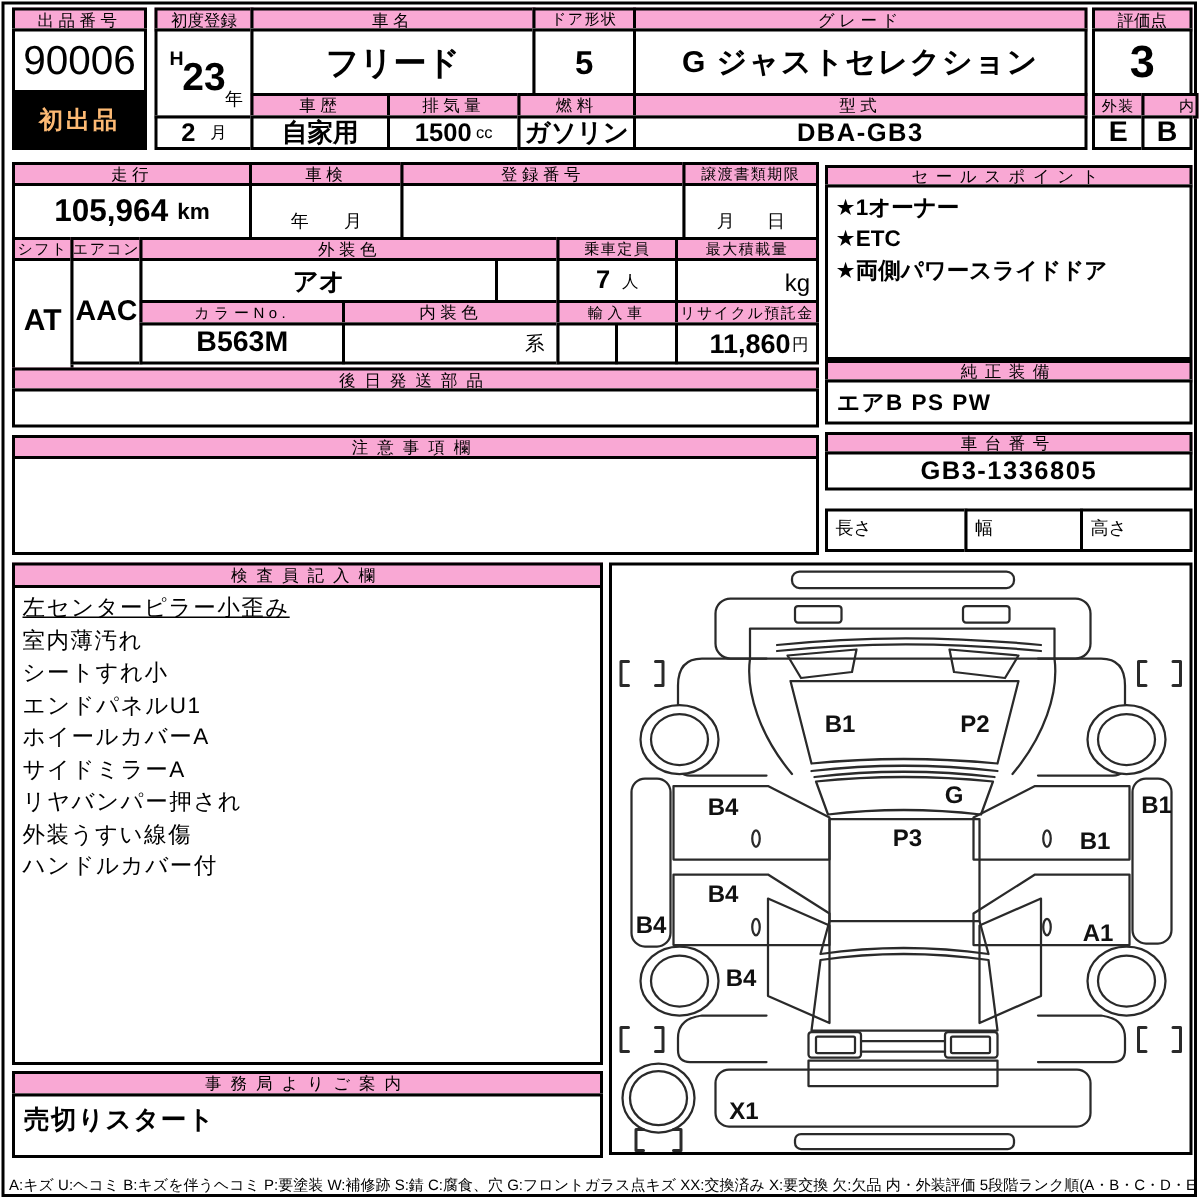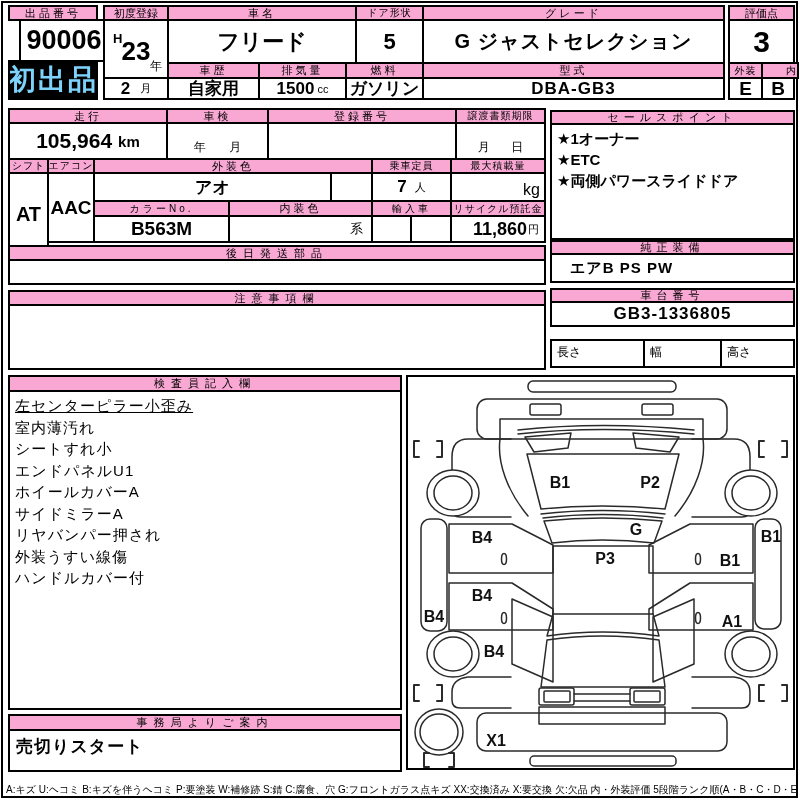--- a/index.html
+++ b/index.html
@@ -7,38 +7,38 @@
          font-family:"Liberation Sans","DejaVu Sans",sans-serif;color:#000;}
   .abs{position:absolute;box-sizing:border-box;}
   .cell{position:absolute;box-sizing:border-box;border:2px solid #000;background:#fff;
         display:flex;align-items:center;justify-content:center;overflow:hidden;white-space:nowrap;}
   .hdr{background:#f9a8d4;font-size:11px;letter-spacing:3px;font-weight:normal;}
   .hdr.tight{letter-spacing:1px;font-size:10px;}
   .big{font-size:21px;font-weight:bold;}
   .med{font-size:17px;font-weight:bold;}
   .unit{font-size:11px;font-weight:normal;margin-left:3px;}
   .br{justify-content:flex-end;align-items:flex-end;padding:1px 4px;}
-  .blackbox{background:#000;color:#7dd3fc;font-size:28px;font-weight:bold;letter-spacing:2px;}
+  .blackbox{background:#000;color:#fdba74;font-size:16px;font-weight:bold;letter-spacing:2px;}
   .listbody{display:block;padding:3px 5px;}
   .sales-item{font-size:15px;font-weight:bold;line-height:21px;}
   .insp-item{font-size:15px;line-height:21.5px;letter-spacing:1px;}
   .insp-item.ul{text-decoration:underline;}
   .spec-cell{justify-content:flex-start;align-items:flex-start;padding:3px 5px;font-size:12px;}
   #legend{position:absolute;left:6px;top:783px;width:792px;font-size:10px;white-space:nowrap;
           letter-spacing:0;overflow:hidden;}
   svg text{font-family:"Liberation Sans","DejaVu Sans",sans-serif;}
 </style>
 </head>
 <body>
 
 <div id="sheet">
   <div class="abs" style="left:1px;top:1px;width:797px;height:797px;border:2px solid #000;"></div>
 
   <div class="cell hdr" style="left:8px;top:5px;width:90px;height:16px;">出品番号</div>
-  <div class="cell" style="left:19px;top:19px;width:90px;height:43px;font-size:27px;font-weight:bold;">90006</div>
+  <div class="cell" style="left:8px;top:19px;width:90px;height:43px;font-size:27px;font-weight:normal;">90006</div>
   <div class="cell blackbox" style="left:8px;top:60px;width:90px;height:40px;">初出品</div>
 
   <div class="cell hdr" style="left:103px;top:5px;width:66px;height:16px;letter-spacing:0;">初度登録</div>
   <div class="cell hdr" style="left:167px;top:5px;width:190px;height:16px;">車名</div>
   <div class="cell hdr tight" style="left:355px;top:5px;width:69px;height:16px;">ドア形状</div>
   <div class="cell hdr" style="left:422px;top:5px;width:303px;height:16px;">グレード</div>
 
   <div class="cell" style="left:103px;top:19px;width:66px;height:60px;">
     <span class="abs" style="left:8px;top:10px;font-size:13px;font-weight:bold;">H</span>
     <span style="font-size:26px;font-weight:bold;margin-top:4px;">23</span>
@@ -128,21 +128,21 @@
   <div class="cell" style="left:8px;top:304px;width:538px;height:66px;"></div>
 
   <div class="cell hdr" style="left:550px;top:110px;width:245px;height:15px;letter-spacing:5px;">セールスポイント</div>
   <div class="cell listbody" id="sales-list" style="left:550px;top:123px;width:245px;height:117px;">
       <div class="sales-item">★1オーナー</div>
       <div class="sales-item">★ETC</div>
       <div class="sales-item">★両側パワースライドドア</div>
     </div>
 
   <div class="cell hdr" style="left:550px;top:240px;width:245px;height:15px;letter-spacing:5px;">純正装備</div>
-  <div class="cell" style="left:550px;top:253px;width:245px;height:30px;justify-content:flex-start;padding-left:18px;font-size:15px;font-weight:bold;letter-spacing:1px;">エアB PS PW</div>
+  <div class="cell" style="left:550px;top:253px;width:245px;height:30px;justify-content:flex-start;padding-left:6px;font-size:15px;font-weight:bold;letter-spacing:1px;">エアB PS PW</div>
 
   <div class="cell hdr" style="left:550px;top:288px;width:245px;height:15px;letter-spacing:5px;">車台番号</div>
   <div class="cell" style="left:550px;top:301px;width:245px;height:26px;font-size:17px;font-weight:bold;letter-spacing:1px;">GB3-1336805</div>
   <div class="cell spec-cell" style="left:550px;top:339px;width:95px;height:29px;">長さ</div>
   <div class="cell spec-cell" style="left:643px;top:339px;width:79px;height:29px;">幅</div>
   <div class="cell spec-cell" style="left:720px;top:339px;width:75px;height:29px;">高さ</div>
 
   <div class="cell hdr" style="left:8px;top:375px;width:394px;height:17px;letter-spacing:6px;">検査員記入欄</div>
   <div class="cell listbody" id="inspector-list" style="left:8px;top:390px;width:394px;height:320px;">
       <div class="insp-item ul">左センターピラー小歪み</div>

